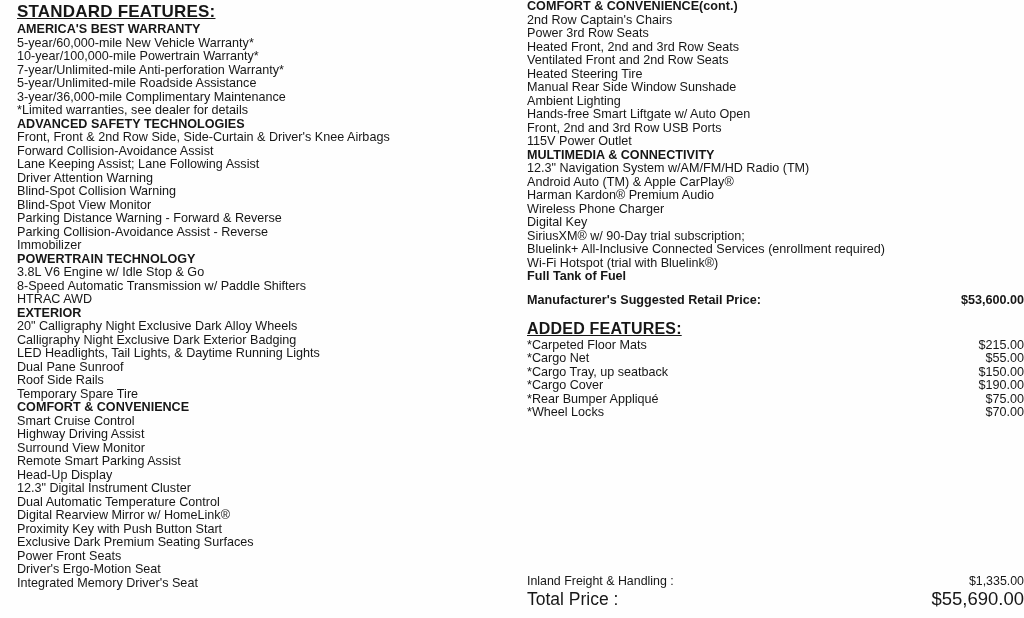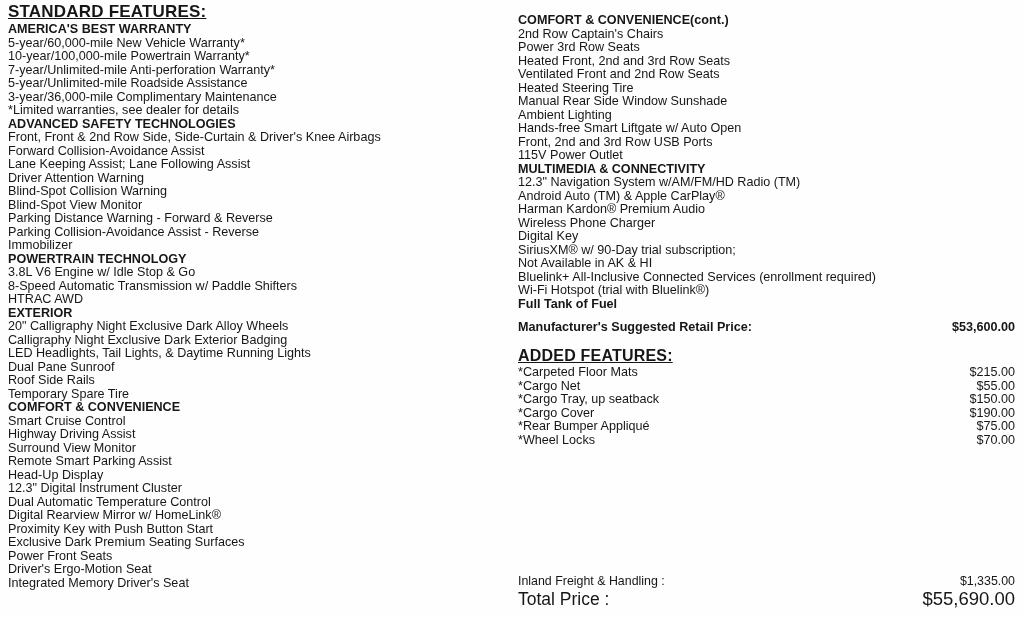--- a/index.html
+++ b/index.html
@@ -8,31 +8,32 @@
     height: 618px;
     background: #fefefe;
     font-family: "Liberation Sans", sans-serif;
     color: #161616;
     overflow: hidden;
   }
   .page {
     position: relative;
     width: 920px;
     height: 618px;
+    margin-left: 9px;
   }
   .col-left {
     position: absolute;
     left: 8px;
     top: 3px;
     width: 502px;
   }
   .col-right {
     position: absolute;
     left: 518px;
-    top: 14px;
+    top: 0;
     width: 497px;
   }
   .section-title {
     font-size: 17px;
     font-weight: bold;
     text-decoration: underline;
     line-height: 17px;
     margin-bottom: 3px;
     letter-spacing: 0.2px;
   }
@@ -218,21 +219,20 @@
         <div class="line normal">Android Auto (TM) &amp; Apple CarPlay®</div>
 
         <div class="line normal">Harman Kardon® Premium Audio</div>
 
         <div class="line normal">Wireless Phone Charger</div>
 
         <div class="line normal">Digital Key</div>
 
         <div class="line normal">SiriusXM® w/ 90-Day trial subscription;</div>
 
-        <div class="line normal">Not Available in AK &amp; HI</div>
 
         <div class="line normal">Bluelink+ All-Inclusive Connected Services (enrollment required)</div>
 
         <div class="line normal">Wi-Fi Hotspot (trial with Bluelink®)</div>
 
         <div class="line bold">Full Tank of Fuel</div>
       </div>
 
     <div class="msrp-row">
       <span>Manufacturer's Suggested Retail Price:</span>

